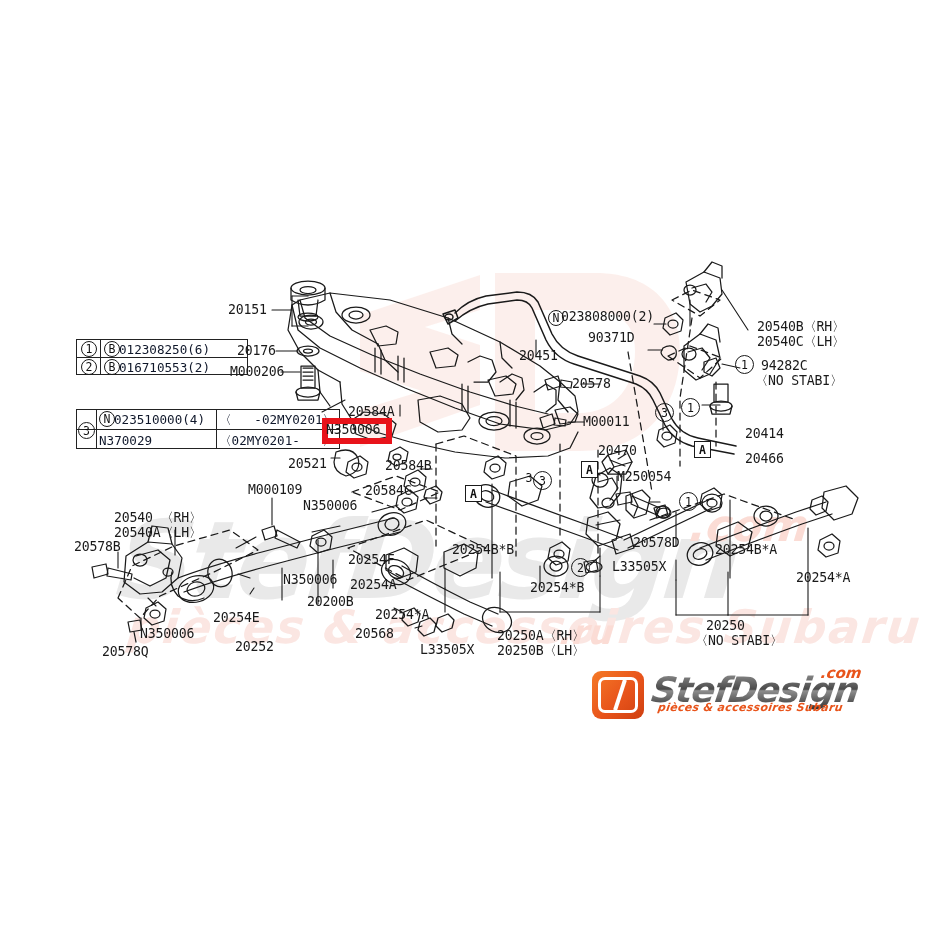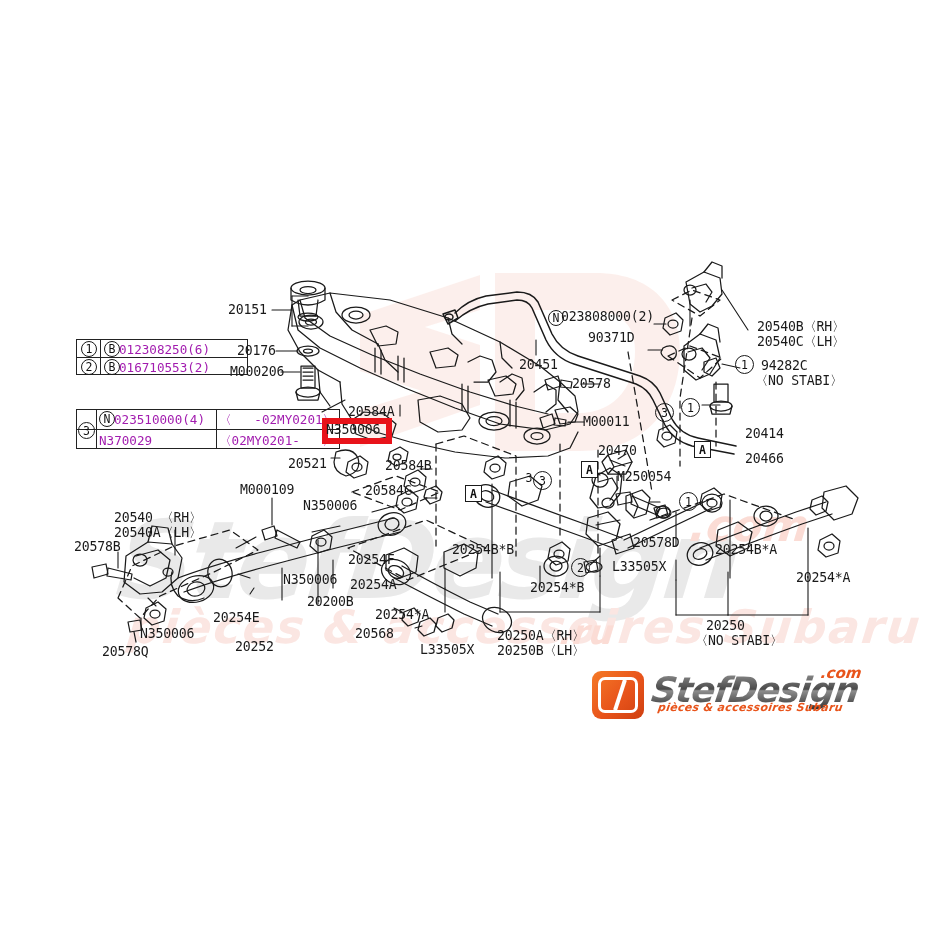--- a/index.html
+++ b/index.html
@@ -29,21 +29,21 @@
   
   #artwork{position:absolute;left:0;top:0;width:931px;height:931px;}
 
   
   .lbl{position:absolute;font-family:"DejaVu Sans Mono","Liberation Mono",monospace;
        font-size:13.2px;color:#1a1a1a;white-space:pre;letter-spacing:-0.2px;line-height:14px;}
 
   
   .tbl{position:absolute;border:1.3px solid #222;box-sizing:border-box;background:transparent;}
   .tcell{position:absolute;font-family:"DejaVu Sans Mono","Liberation Mono",monospace;
-         font-size:12.6px;color:#a21caf;white-space:pre;}
+         font-size:12.6px;color:#0f172a;white-space:pre;}
   .vline{position:absolute;background:#222;}
   .hline{position:absolute;background:#222;}
 
   
   .circ{position:absolute;border:1.25px solid #1a1a1a;border-radius:50%;
         display:flex;align-items:center;justify-content:center;
         font-family:"DejaVu Sans Mono","Liberation Mono",monospace;
         font-size:11.5px;color:#111;background:transparent;}
   .sqr{position:absolute;border:1.35px solid #1a1a1a;
        display:flex;align-items:center;justify-content:center;
@@ -443,40 +443,40 @@
 
   <div class="lbl" style="left:228px;top:303px;">20151</div>
   <div class="lbl" style="left:237px;top:344px;">20176</div>
   <div class="lbl" style="left:230px;top:365px;">M000206</div>
   <div class="lbl" style="left:348px;top:405px;">20584A</div>
   <div class="lbl" style="left:326px;top:423px;">N350006</div>
   <div class="lbl" style="left:288px;top:457px;">20521</div>
   <div class="lbl" style="left:385px;top:459px;">20584B</div>
   <div class="lbl" style="left:337px;top:484px;margin-left:28px;">20584C</div>
   <div class="lbl" style="left:303px;top:499px;">N350006</div>
-  <div class="lbl" style="left:240px;top:483px;">M000109</div>
+  <div class="lbl" style="left:248px;top:483px;">M000109</div>
   <div class="lbl" style="left:348px;top:521px;margin-top:32px;">20254F</div>
   <div class="lbl" style="left:114px;top:511px;">20540 〈RH〉</div>
   <div class="lbl" style="left:114px;top:526px;">20540A〈LH〉</div>
   <div class="lbl" style="left:74px;top:540px;">20578B</div>
   <div class="lbl" style="left:140px;top:627px;">N350006</div>
   <div class="lbl" style="left:102px;top:645px;">20578Q</div>
   <div class="lbl" style="left:213px;top:611px;">20254E</div>
   <div class="lbl" style="left:235px;top:640px;">20252</div>
   <div class="lbl" style="left:283px;top:573px;">N350006</div>
   <div class="lbl" style="left:350px;top:578px;">20254A</div>
   <div class="lbl" style="left:307px;top:595px;">20200B</div>
   <div class="lbl" style="left:375px;top:608px;">20254*A</div>
   <div class="lbl" style="left:355px;top:627px;">20568</div>
   <div class="lbl" style="left:420px;top:643px;">L33505X</div>
   <div class="lbl" style="left:452px;top:543px;">20254B*B</div>
   <div class="lbl" style="left:530px;top:581px;">20254*B</div>
   <div class="lbl" style="left:497px;top:629px;">20250A〈RH〉</div>
   <div class="lbl" style="left:497px;top:644px;">20250B〈LH〉</div>
-  <div class="lbl" style="left:519px;top:358px;">20451</div>
+  <div class="lbl" style="left:519px;top:349px;">20451</div>
   <div class="lbl" style="left:561px;top:310px;">023808000(2)</div>
   <div class="lbl" style="left:588px;top:331px;">90371D</div>
   <div class="lbl" style="left:572px;top:377px;">20578</div>
   <div class="lbl" style="left:583px;top:415px;">M00011</div>
   <div class="lbl" style="left:598px;top:444px;">20470</div>
   <div class="lbl" style="left:617px;top:470px;">M250054</div>
   <div class="lbl" style="left:633px;top:536px;">20578D</div>
   <div class="lbl" style="left:612px;top:560px;">L33505X</div>
   <div class="lbl" style="left:757px;top:320px;">20540B〈RH〉</div>
   <div class="lbl" style="left:757px;top:335px;">20540C〈LH〉</div>

